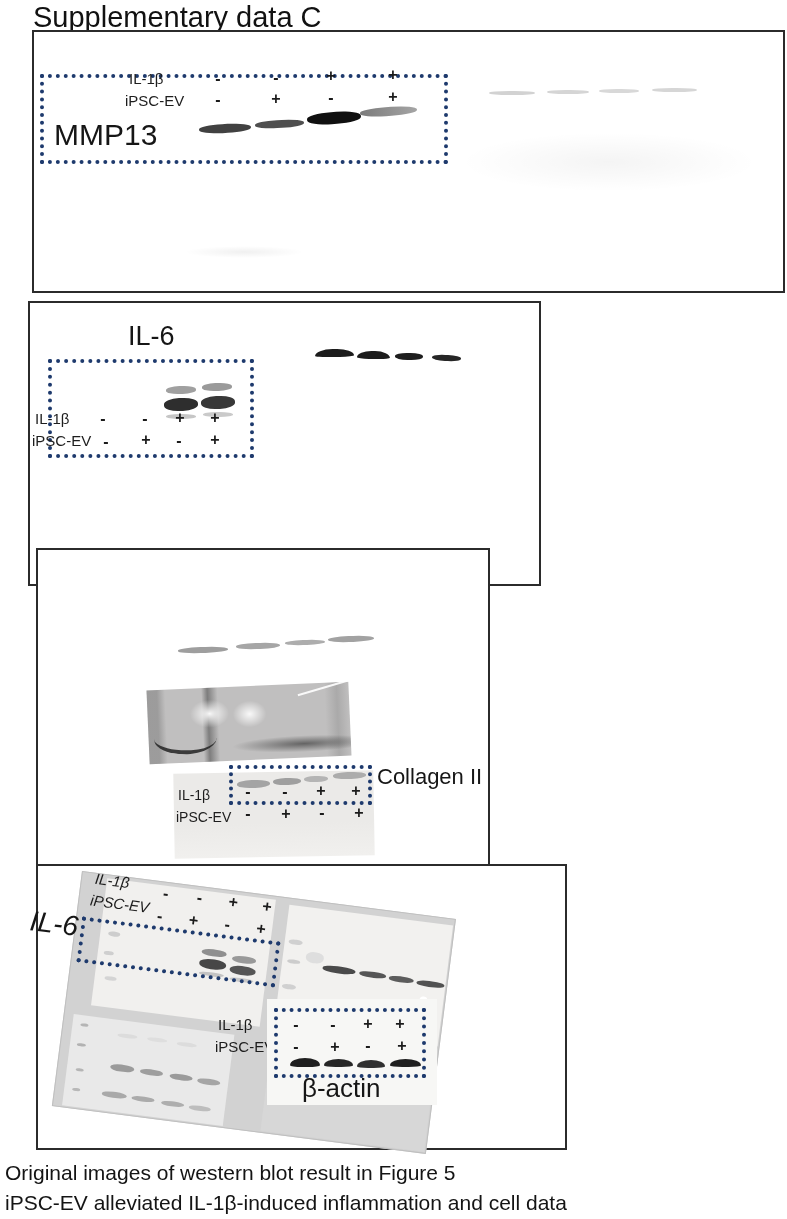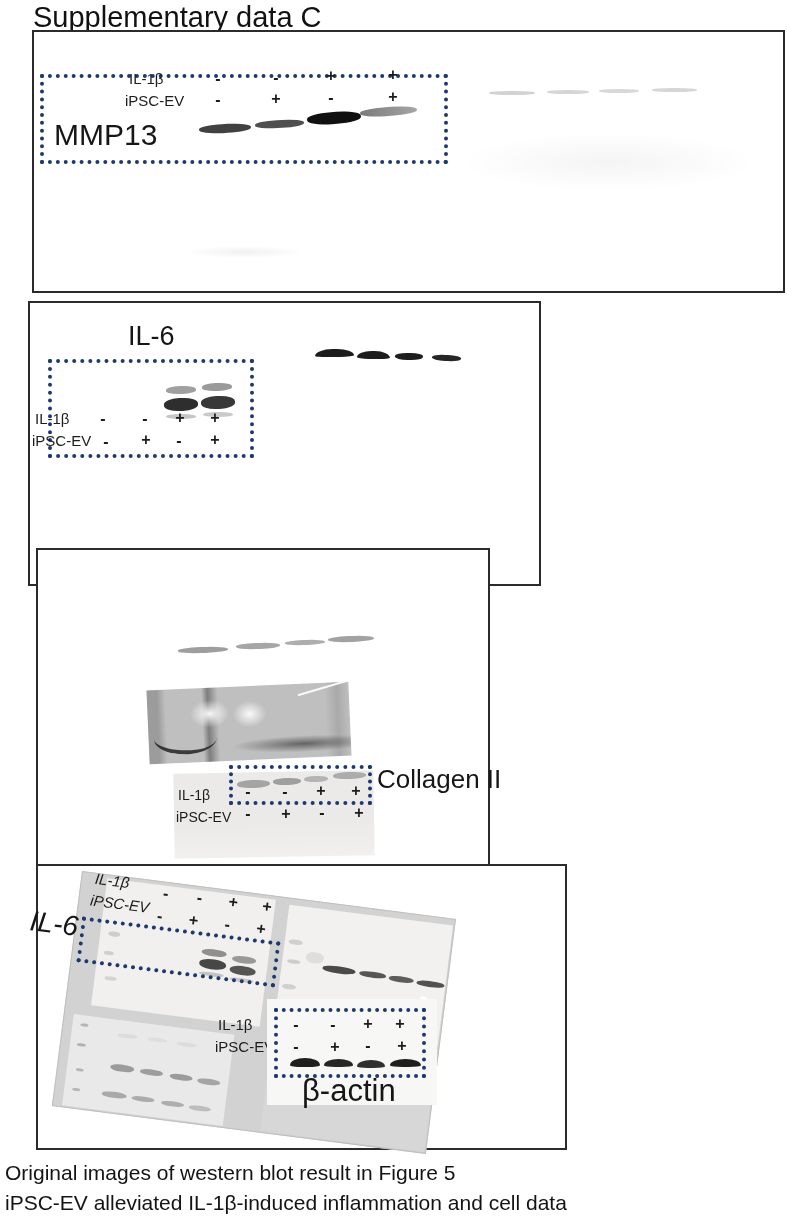--- a/index.html
+++ b/index.html
@@ -109,21 +109,21 @@
     <div class="scratch"></div>
   </div>
 
   <div class="abs" style="left:136px;top:222px;width:200px;height:85px;background:linear-gradient(180deg,#ebeae8 60%,#f1f0ee);transform:rotate(-1deg);"></div>
 
   <div class="roi" style="left:191px;top:215px;width:143px;height:40px;"></div>
   <div class="band" style="left:199px;top:230px;width:33px;height:8px;background:#a4a4a4;transform:rotate(-2deg);"></div>
   <div class="band" style="left:235px;top:228px;width:28px;height:7px;background:#9f9f9f;transform:rotate(-2deg);"></div>
   <div class="band" style="left:266px;top:226px;width:24px;height:6px;background:#b4b4b4;transform:rotate(-2deg);"></div>
   <div class="band" style="left:295px;top:222px;width:33px;height:7px;background:#acacac;transform:rotate(-2deg);"></div>
-  <div class="biglbl" style="left:339px;top:214px;font-size:26px;">Collagen II</div>
+  <div class="biglbl" style="left:339px;top:214px;font-size:22px;">Collagen II</div>
 
   <div class="lbl" style="left:140px;top:237px;font-size:14px;">IL-1β</div>
   <span class="mk" style="left:202px;top:233px;">-</span>
   <span class="mk" style="left:239px;top:233px;">-</span>
   <span class="mk" style="left:275px;top:232px;">+</span>
   <span class="mk" style="left:310px;top:232px;">+</span>
   <div class="lbl" style="left:138px;top:259px;font-size:14px;">iPSC-EV</div>
   <span class="mk" style="left:202px;top:255px;">-</span>
   <span class="mk" style="left:240px;top:255px;">+</span>
   <span class="mk" style="left:276px;top:254px;">-</span>
@@ -201,17 +201,17 @@
   <span class="mk" style="left:322px;top:149px;">+</span>
   <span class="mk" style="left:354px;top:149px;">+</span>
   <span class="mk" style="left:250px;top:172px;">-</span>
   <span class="mk" style="left:289px;top:172px;">+</span>
   <span class="mk" style="left:322px;top:171px;">-</span>
   <span class="mk" style="left:356px;top:171px;">+</span>
   <div class="band" style="left:252px;top:192px;width:30px;height:9px;background:#1f1f1f;border-radius:50% 50% 40% 40%/80% 80% 20% 20%;"></div>
   <div class="band" style="left:286px;top:193px;width:29px;height:8px;background:#262626;border-radius:50% 50% 40% 40%/80% 80% 20% 20%;"></div>
   <div class="band" style="left:319px;top:194px;width:28px;height:8px;background:#303030;border-radius:50% 50% 40% 40%/80% 80% 20% 20%;"></div>
   <div class="band" style="left:352px;top:193px;width:31px;height:8px;background:#1f1f1f;border-radius:50% 50% 40% 40%/80% 80% 20% 20%;"></div>
-  <div class="biglbl" style="left:264px;top:207px;font-size:31px;">β-actin</div>
+  <div class="biglbl" style="left:264px;top:207px;font-size:26px;">β-actin</div>
 </div>
 
 <div class="caption" style="top:1161px;">Original images of western blot result in Figure 5</div>
 <div class="caption" style="top:1191px;">iPSC-EV alleviated IL-1β-induced inflammation and cell data</div>
 
 </body></html>

